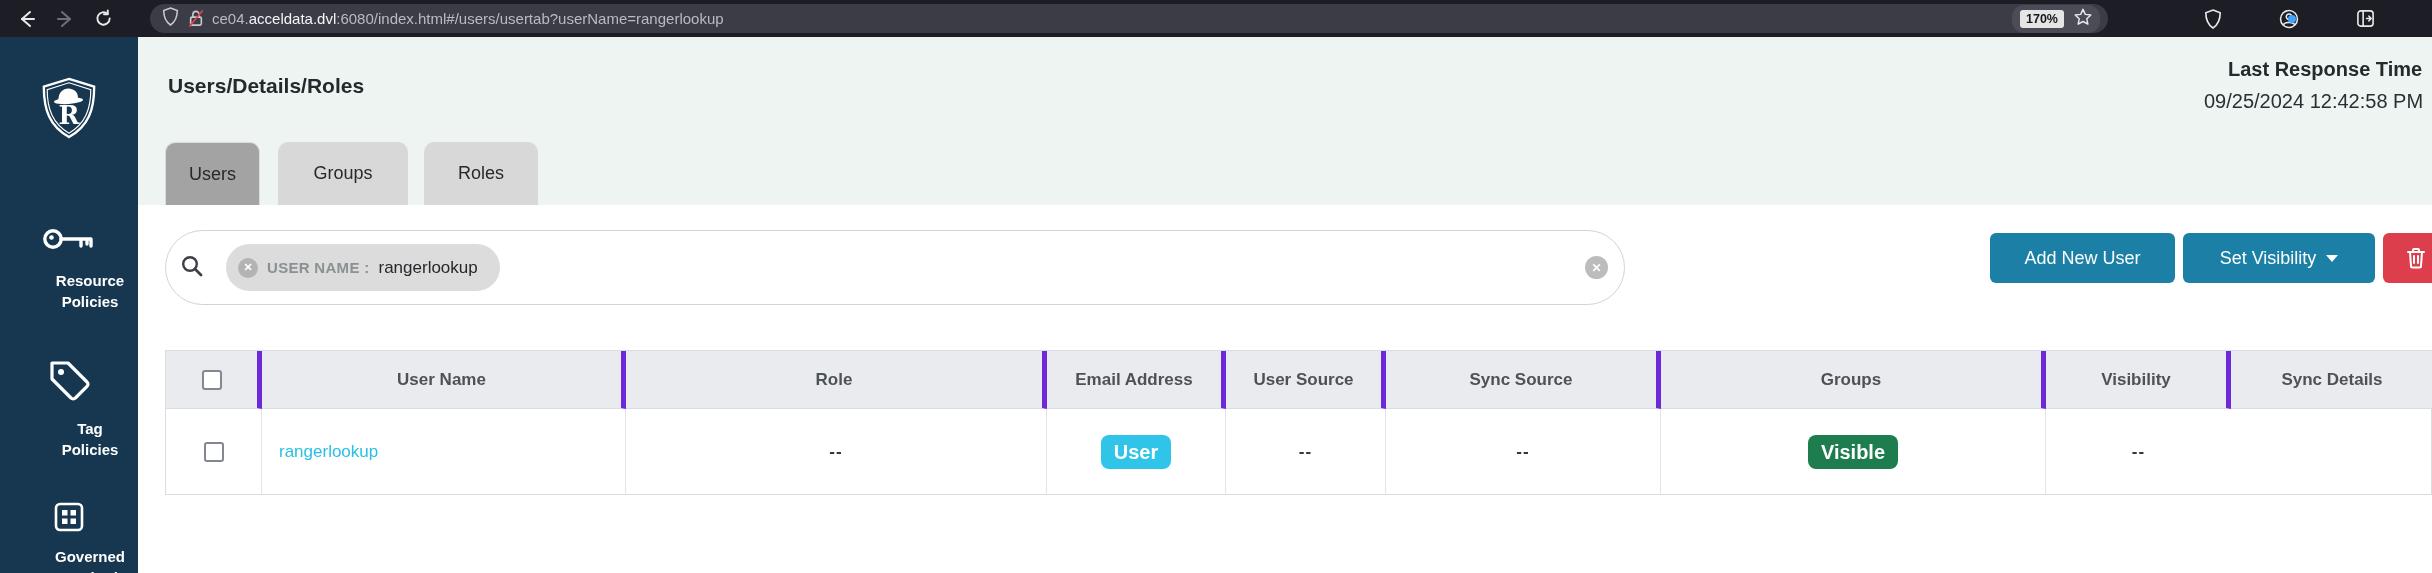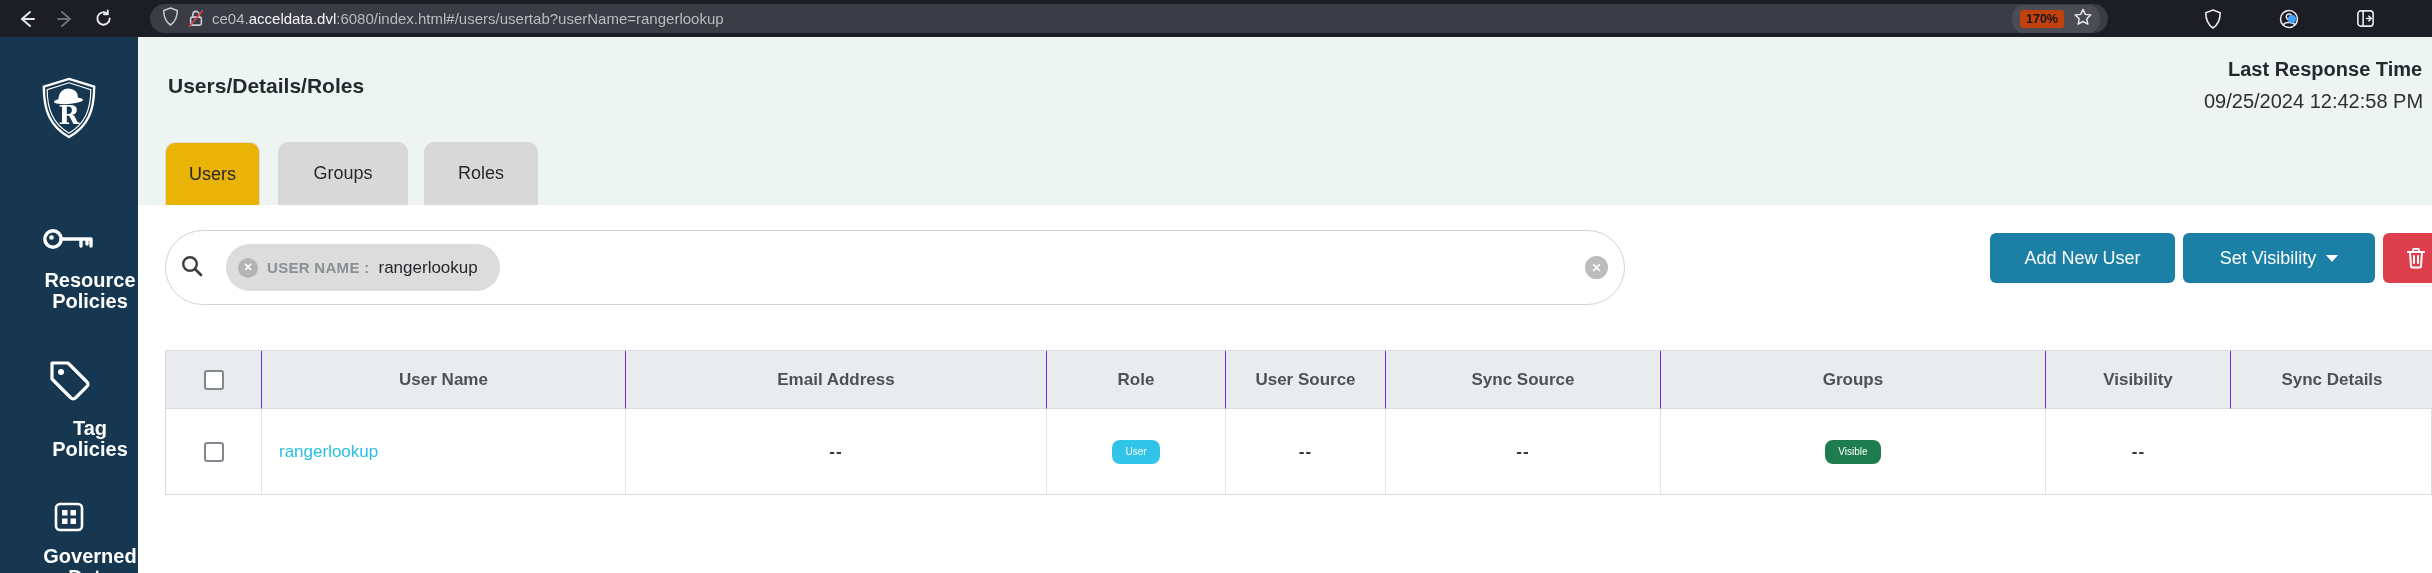--- a/index.html
+++ b/index.html
@@ -8,40 +8,40 @@
 
   
   #chrome { position:absolute; top:0; left:0; width:2432px; height:37px; background:#1c1d25; z-index:50; }
   .nav-ico { position:absolute; top:0; height:37px; display:flex; align-items:center; justify-content:center; width:30px; color:#e8e9ec; }
   .nav-ico svg { display:block; }
   #url-bar { position:absolute; left:150px; top:4px; width:1958px; height:29px; background:#3b3c46;
              border-radius:15px; display:flex; align-items:center; padding:0 8px 0 12px; }
   #url-text { font-size:15px; color:#b9bbc3; white-space:nowrap; margin-left:8px; flex:1 1 auto; overflow:hidden; }
   #url-text .domain { color:#f4f5f7; }
   #zoom-panel { display:flex; align-items:center; gap:10px; background:#4b4c55; border-radius:12px; padding:3px 8px; }
-  #zoom-chip { background:#c2410c; color:#17181d; font-size:12.5px; font-weight:700; border-radius:3px; padding:2px 6px; }
+  #zoom-chip { background:#e5e5e5; color:#17181d; font-size:12.5px; font-weight:700; border-radius:3px; padding:2px 6px; }
   .chrome-right { position:absolute; top:0; height:37px; display:flex; align-items:center; justify-content:center; width:34px; color:#e8e9ec; }
   .blue-dot { position:absolute; top:6px; right:3px; width:8px; height:8px; border-radius:50%; background:#3fa3ff; }
 
   
   #sidebar { position:absolute; top:37px; left:0; width:138px; height:536px; background:#16374f; color:#fff; }
   .side-ico { position:absolute; left:0; width:138px; display:flex; justify-content:center; }
-  .side-label { position:absolute; left:0; width:138px; text-align:center; font-size:20px; font-weight:600;
+  .side-label { position:absolute; left:0; width:138px; text-align:center; font-size:15px; font-weight:600;
                 line-height:21px; color:#fff;padding-left:42px; }
 
   
   #header-band { position:absolute; left:138px; top:37px; width:2294px; height:168px; background:#edf4f2; }
   #page-title { position:absolute; left:168px; top:74px; font-size:21px; font-weight:700; color:#24292d; white-space:nowrap; }
   #resp-label { position:absolute; left:2228px; top:58px; font-size:20px; font-weight:700; color:#24292d; white-space:nowrap; }
   #resp-value { position:absolute; left:2194px; top:90px; font-size:20px; color:#2b2f33; white-space:nowrap;margin-left:10px; }
 
   
   .tab { position:absolute; top:142px; height:63px; border-radius:10px 10px 0 0; display:flex;
          align-items:center; justify-content:center; font-size:18px; color:#26292d; cursor:pointer; }
-  .tab.active { background:#eab308; border:1px solid #d9dde1; border-bottom:none; }
+  .tab.active { background:#a3a3a3; border:1px solid #d9dde1; border-bottom:none; }
   .tab.inactive { background:#d8d8d8; }
 
   
   #content { position:absolute; left:138px; top:205px; width:2294px; height:368px; background:#fff; }
 
   
   #search-bar { position:absolute; left:165px; top:230px; width:1460px; height:75px; background:#fff;
                 border:1px solid #cfd4d6; border-radius:38px; display:flex; align-items:center; padding-left:14px; }
   #search-chip { display:flex; align-items:center; gap:9px; background:#dcdcdc; border-radius:24px;
                  height:47px; padding:0 22px 0 12px; margin-left:22px; }
@@ -58,30 +58,30 @@
          justify-content:center; gap:10px; cursor:pointer; }
   .btn-teal { background:#1b7fa6; }
   .btn-red  { background:#dd3e4c; }
   .caret-down { width:0; height:0; border-left:6px solid transparent; border-right:6px solid transparent;
                 border-top:7px solid #fff; }
 
   
   #table { position:absolute; left:165px; top:350px; width:2267px; border:1px solid #d9dde1;
            display:grid; grid-template-columns:96px 364px 421px 179px 160px 275px 385px 185px 202px; }
   .th { height:58px; background:#e9ebee; display:flex; align-items:center; justify-content:center;
-        font-size:17px; font-weight:700; color:#4d5257; border-right:1px solid #6d28d9; border-bottom:1px solid #d9dde1; }
+        font-size:17px; font-weight:700; color:#4d5257; border-right:5px solid #6d28d9; border-bottom:1px solid #d9dde1; }
   .th:nth-child(9) { border-right:none; }
   .td { height:85px; background:#fff; display:flex; align-items:center; justify-content:center;
         font-size:17px; color:#33383c; border-right:1px solid #e3e6e9; }
   .td:last-child { border-right:none; }
   .td.left { justify-content:flex-start; padding-left:17px; }
   .checkbox { width:20px; height:20px; border:2px solid #83878f; border-radius:3px; background:#fff; cursor:pointer; }
   .dash { font-weight:700; letter-spacing:1px; }
   a.user-link { color:#2ac0e4; text-decoration:none; font-size:17px; cursor:pointer; }
-  .badge { color:#fff; font-size:10px; font-weight:400; border-radius:8px; padding:7px 13px; line-height:1; }
+  .badge { color:#fff; font-size:20px; font-weight:700; border-radius:8px; padding:7px 13px; line-height:1; }
   .badge-cyan  { background:#30c5e8; }
   .badge-green { background:#1d7d4f; }
 </style>
 </head>
 <body>
 
 <div id="chrome">
   <div class="nav-ico" style="left:12px;">
     <svg width="20" height="20" viewBox="0 0 20 20">
         <path d="M13 3 L5 10 L13 17" stroke="#e8e9ec" stroke-width="2" fill="none" stroke-linecap="round" stroke-linejoin="round"></path>
@@ -244,22 +244,22 @@
       <path d="M4 5 L5 19 a1.5 1.5 0 0 0 1.5 1.5 h7 a1.5 1.5 0 0 0 1.5-1.5 L16 5" stroke="#fff" stroke-width="2" fill="none"></path>
       <path d="M8 9 V16 M12 9 V16" stroke="#fff" stroke-width="2" stroke-linecap="round"></path>
     </svg>
 </button>
 
 <div id="table">
   <div class="th">
       <div class="checkbox"></div>
     </div>
   <div class="th">User Name</div>
+  <div class="th">Role</div>
   <div class="th">Email Address</div>
-  <div class="th">Role</div>
   <div class="th">User Source</div>
   <div class="th">Sync Source</div>
   <div class="th">Groups</div>
   <div class="th">Visibility</div>
   <div class="th">Sync Details</div>
 
   <div class="td">
       <div class="checkbox"></div>
     </div>
   <div class="td left">

